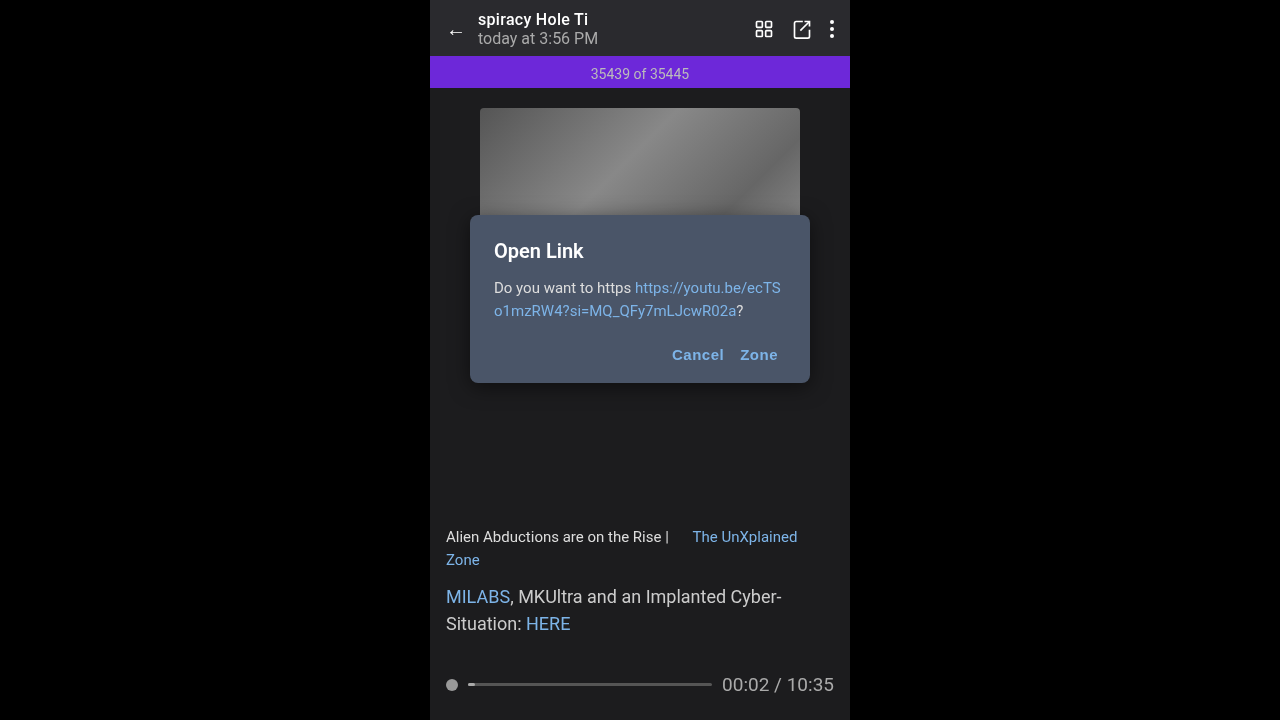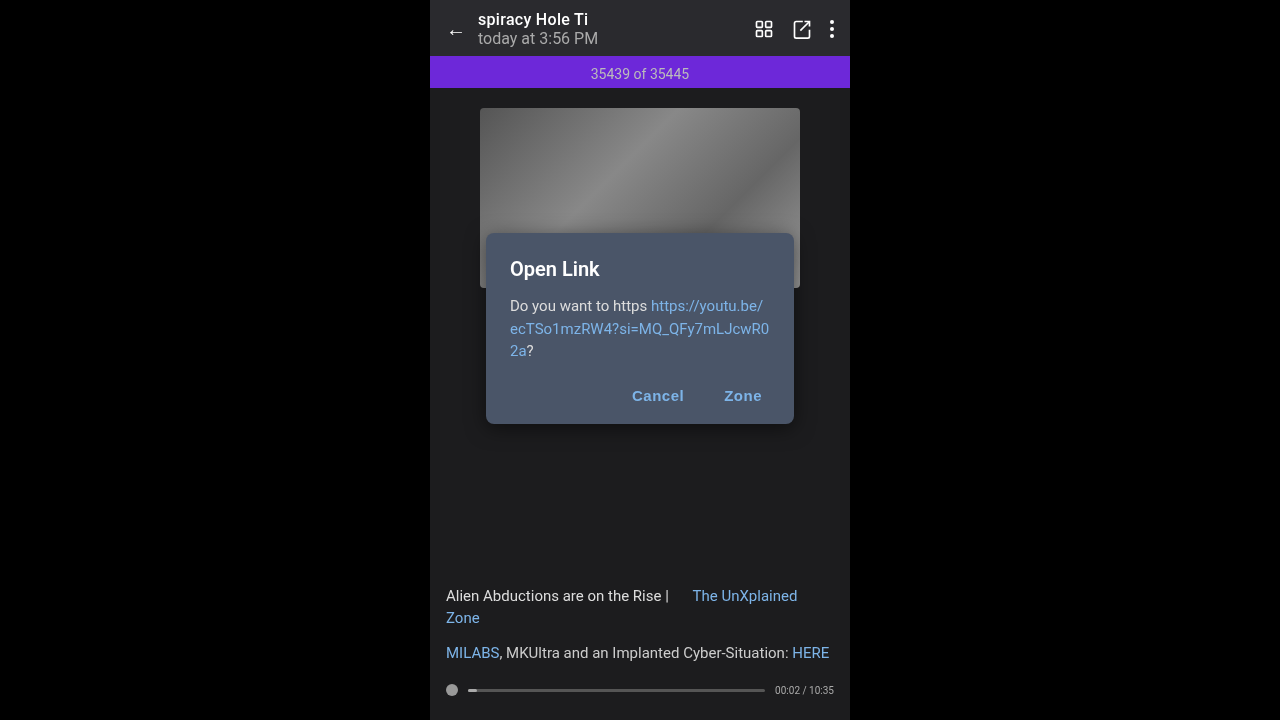--- a/index.html
+++ b/index.html
@@ -114,21 +114,21 @@
       display: flex;
       align-items: center;
       justify-content: center;
       z-index: 10;
     }
 
     .dialog {
       background: #4a5568;
       border-radius: 8px;
       padding: 24px 24px 16px 24px;
-      width: 308px;
+      width: 340px;
       box-shadow: 0 4px 20px rgba(0,0,0,0.5);
     }
 
     .dialog-title {
       color: #fff;
       font-size: 20px;
       font-weight: 600;
       margin-bottom: 14px;
     }
 
@@ -141,21 +141,20 @@
 
     .dialog-link {
       color: #7db4e8;
       text-decoration: none;
       word-break: break-all;
     }
 
     .dialog-actions {
       display: flex;
       justify-content: flex-end;
-      gap: 24px;
     }
 
     .dialog-btn {
       color: #7db4e8;
       font-size: 15px;
       font-weight: 600;
       background: none;
       border: none;
       cursor: pointer;
       padding: 4px 8px;
@@ -177,23 +176,23 @@
     }
 
     .post-title a {
       color: #7db4e8;
       text-decoration: none;
       margin-left: 20px;
     }
 
     .post-subtitle {
       color: #ccc;
-      font-size: 15px;
+      font-size: 18px;
       line-height: 1.5;
-      margin-bottom: 12px;
+      margin-bottom: 28px;
     }
 
     .post-subtitle a {
       color: #7db4e8;
       text-decoration: none;
     }
 
     
     .audio-player {
       display: flex;
@@ -220,21 +219,21 @@
 
     .progress-bar-fill {
       height: 100%;
       background: #aaa;
       border-radius: 2px;
       width: 3%;
     }
 
     .time-display {
       color: #aaa;
-      font-size: 10px;
+      font-size: 19px;
       white-space: nowrap;
     }
 
     
     .three-dot {
       display: flex;
       flex-direction: column;
       gap: 3px;
       cursor: pointer;
     }

